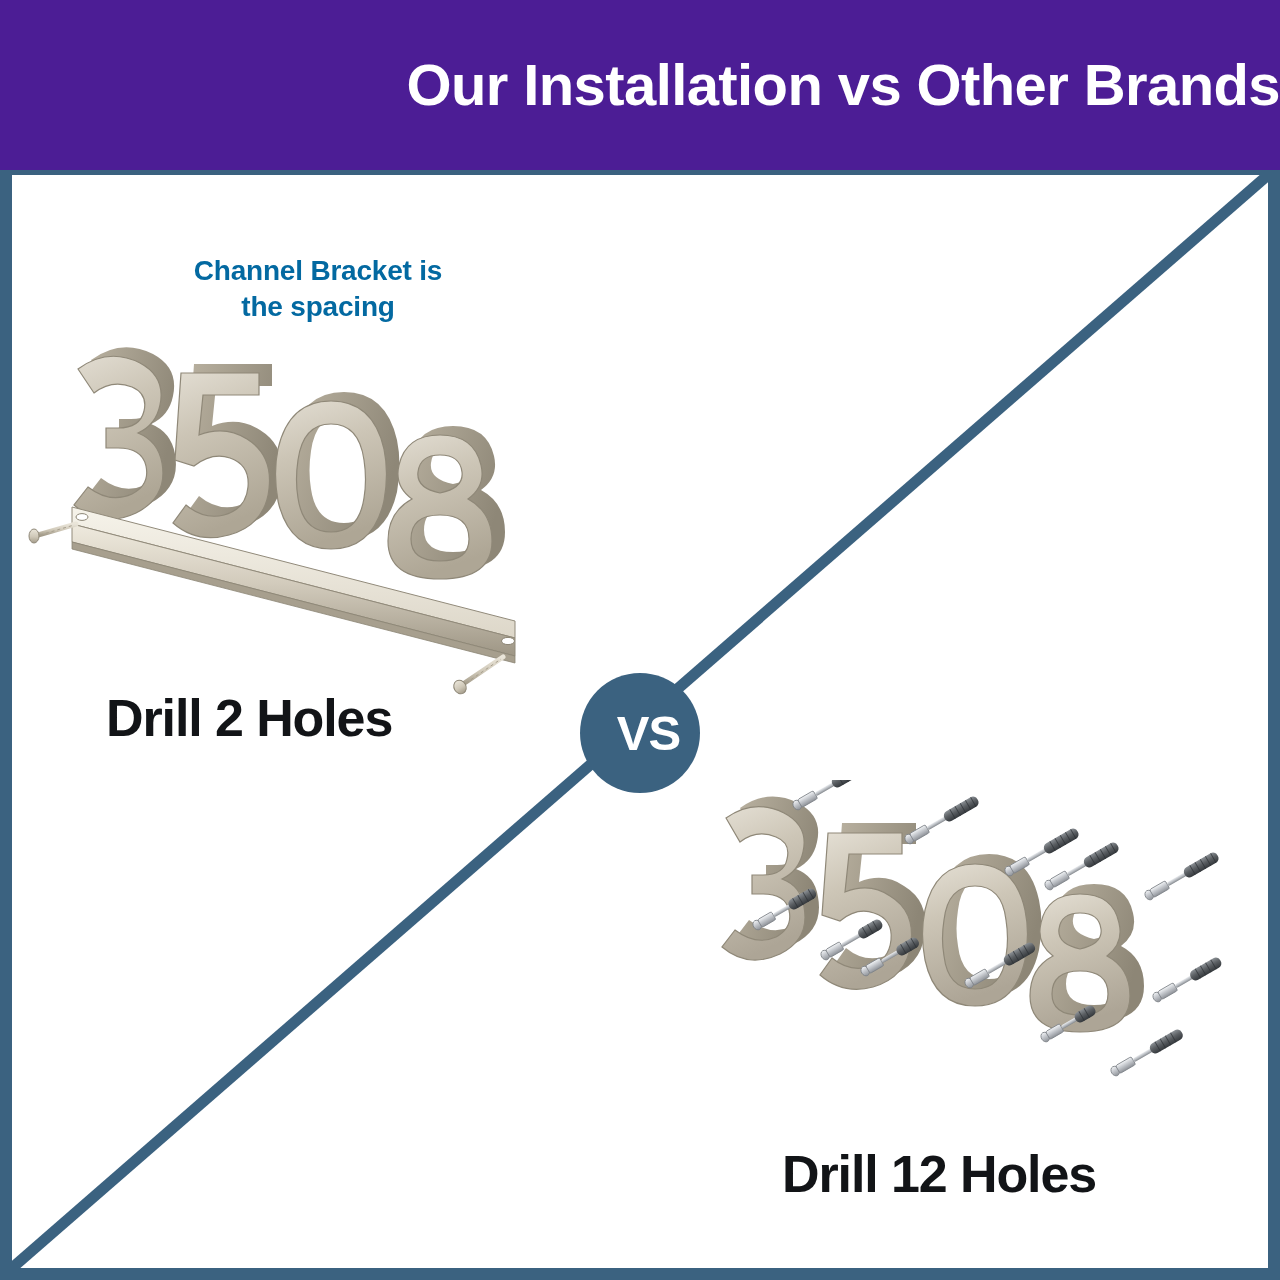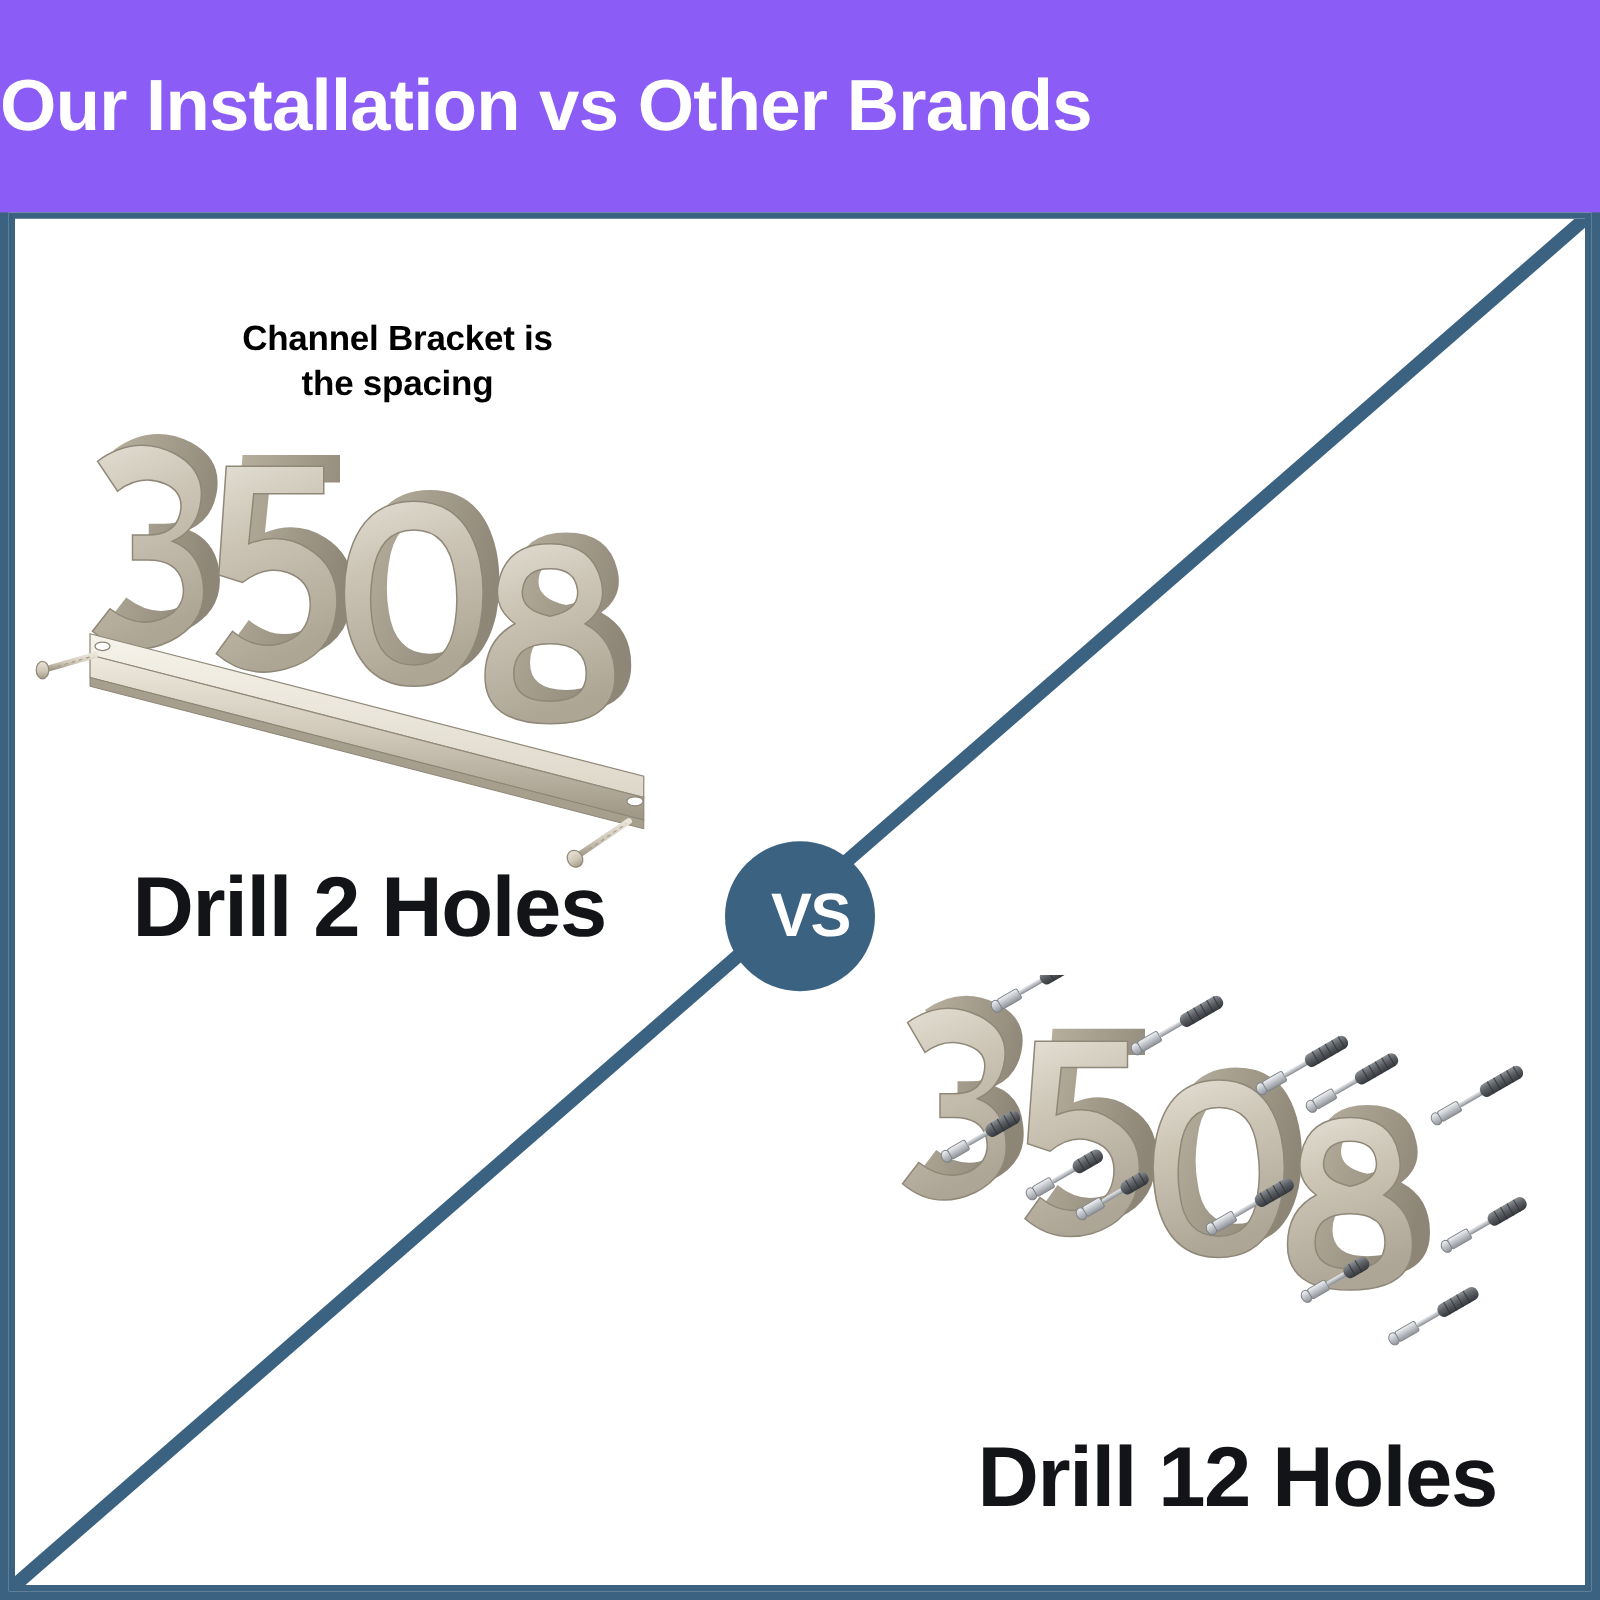--- a/index.html
+++ b/index.html
@@ -12,22 +12,22 @@
   }
   #infographic{
     position:relative;width:1280px;height:1280px;
     background:#3b6280;
     box-sizing:border-box;
   }
 
   
   #header-band{
     position:absolute;left:0;top:0;width:1280px;height:170px;
-    background:#8b5cf6;
-    display:flex;align-items:center;justify-content:flex-start;
+    background:#4c1d95;
+    display:flex;align-items:center;justify-content:flex-end;
   }
   #page-title{
     color:#ffffff;
     font-size:58px;font-weight:bold;
     letter-spacing:-0.6px;
     line-height:1;
     text-align:center;
     white-space:nowrap;
   }
 
@@ -50,31 +50,31 @@
     display:flex;align-items:center;justify-content:center;
     z-index:6;
   }
   #vs-label{
     color:#ffffff;font-size:49px;font-weight:bold;
     letter-spacing:-1px;line-height:1;margin-left:17px;
   }
 
   
   .caption{
-    position:absolute;text-align:center;color:#000000;
+    position:absolute;text-align:center;color:#0369a1;
     font-size:28px;font-weight:bold;line-height:1.28;
     letter-spacing:-0.2px;
     z-index:5;
   }
   #left-caption{left:106px;top:78px;width:400px;}
   #right-caption{left:756px;top:470px;width:420px;}
 
   .headline{
     position:absolute;color:#121417;
-    font-size:68px;font-weight:bold;letter-spacing:-1.1px;
+    font-size:52px;font-weight:bold;letter-spacing:-1.1px;
     line-height:1;white-space:nowrap;z-index:5;
   }
   #left-headline{left:94px;top:517px;}
   #right-headline{left:770px;top:973px;}
 
   
   .product{position:absolute;z-index:4;}
   #product-bracket{left:8px;top:170px;width:540px;height:350px;}
   #product-studs{left:680px;top:605px;width:540px;height:345px;}
   .product svg{display:block;width:100%;height:100%;}

